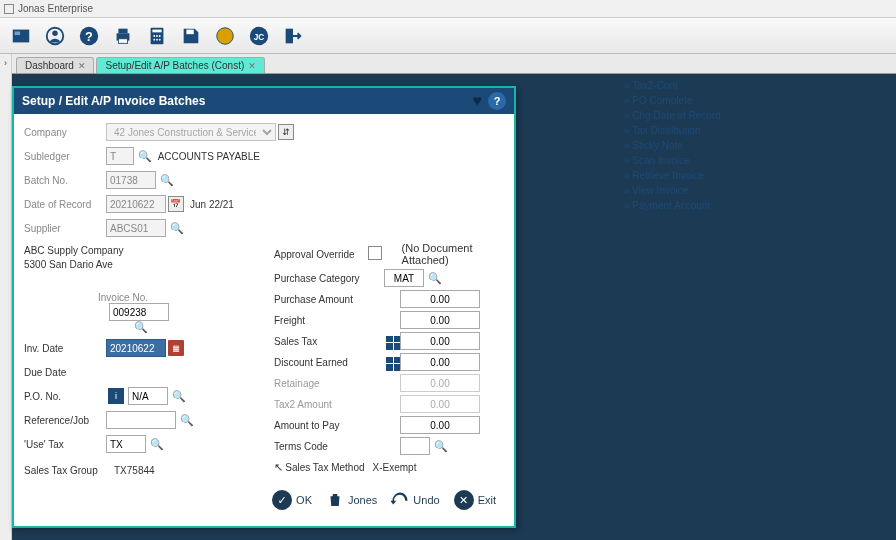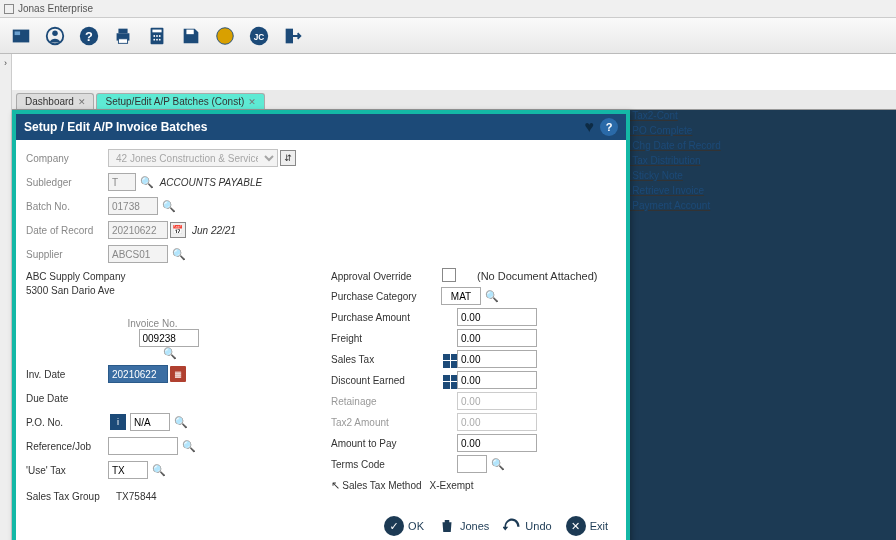--- a/index.html
+++ b/index.html
@@ -4,49 +4,49 @@
 <style>
   * { box-sizing: border-box; font-family: Arial, sans-serif; }
   body { margin: 0; background: #fff; font-size: 11px; color: #333; }
   .title-bar { height: 18px; background: #f0f0f0; border-bottom: 1px solid #ccc; display: flex; align-items: center; padding: 0 4px; font-size: 10px; color: #555; }
   .title-bar .icon { width: 10px; height: 10px; border: 1px solid #888; margin-right: 4px; }
   .toolbar { height: 36px; background: linear-gradient(#fafafa,#e8e8e8); border-bottom: 1px solid #bbb; display: flex; align-items: center; padding: 0 6px; gap: 4px; }
   .tool-btn { width: 30px; height: 30px; border: 1px solid transparent; border-radius: 3px; display: flex; align-items: center; justify-content: center; cursor: pointer; }
   .main-wrap { display: flex; height: calc(540px - 18px - 36px); }
   .left-gutter { width: 12px; background: #eee; border-right: 1px solid #ccc; display:flex; justify-content:center; padding-top:4px; }
   .left-gutter .expand { font-size:9px; color:#444; cursor:pointer; }
-  .content { flex: 1; background: #1c3a54; position: relative; margin-top: 36px; }
+  .content { flex: 1; background: #1c3a54; position: relative; }
   .tabs { height: 20px; background: #eaeaea; display: flex; align-items: flex-end; padding-left: 4px; border-bottom: 1px solid #999; }
   .tab { background: #5eead4; border: 1px solid #aaa; border-bottom: none; padding: 2px 8px; font-size: 10px; margin-right: 2px; border-radius: 3px 3px 0 0; cursor: pointer; display:flex; align-items:center; gap:4px;}
   .tab.inactive { background: #ddd; }
   .tab .close { font-size:9px; color:#777; }
-  .panel { position: absolute; top: 20px; left: 0; width: 618px; background: #fff; border: 4px solid #14b8a6; box-shadow: 2px 2px 6px rgba(0,0,0,0.3); }
+  .panel { position: absolute; top: 32px; left: 0; width: 504px; background: #fff; border: 2px solid #14b8a6; box-shadow: 2px 2px 6px rgba(0,0,0,0.3); }
   .panel-header { height: 26px; background: #1c4a78; color: #fff; display: flex; align-items: center; justify-content: space-between; padding: 0 8px; font-size: 12px; font-weight: bold; }
   .panel-header .right-icons { display: flex; gap: 6px; align-items: center; }
   .heart { color: #0d2b44; font-size: 16px; cursor:pointer; }
   .help-circle { width: 18px; height: 18px; border-radius: 50%; background: #2a6aa8; color: #fff; display:flex; align-items:center; justify-content:center; font-size:11px; font-weight:bold; cursor:pointer;}
   .panel-body { padding: 8px 10px 10px 10px; }
   .form-row { display: flex; align-items: center; margin-bottom: 4px; min-height: 20px; }
   .form-row .lbl { width: 82px; font-size: 10px; color: #888; }
   .form-row .lbl.dark { color: #333; }
   .form-row input, .form-row select { font-size: 10px; padding: 1px 3px; border: 1px solid #aaa; height: 18px; }
   .form-row input.disabled { background: #f3f3f3; color: #888; }
-  .form-row .after { font-size: 10px; margin-left: 6px; color: #333; font-style: italic; }
+  .form-row .after { font-size: 10px; margin-left: 6px; color: #333; }
   .mini-btn { width: 16px; height:16px; border:1px solid #888; background:#eee; display:inline-flex; align-items:center; justify-content:center; font-size:9px; margin-left:2px; cursor:pointer; }
   .search-icon { color:#1c4a78; font-weight:bold; cursor:pointer; margin-left:4px; font-size:11px; }
   .two-col { display:flex; gap:20px; }
   .col { flex:1; }
   .amt-row { display:flex; align-items:center; margin-bottom:3px; }
   .amt-row .albl { width:110px; font-size:10px; color:#333; }
   .amt-row .albl.dim { color:#999; }
-  .amt-row input { width:80px; text-align:left; font-size:10px; padding:1px 3px; border:1px solid #aaa; height:18px; }
+  .amt-row input { width:80px; text-align:center; font-size:10px; padding:1px 3px; border:1px solid #aaa; height:18px; }
   .amt-row input.dim { color:#aaa; border-color:#ccc; }
   .amt-row .icon-col { width:16px; text-align:center; }
   .checkbox { width:14px; height:14px; border:1px solid #888; display:inline-block; }
-  .actions-side { position:absolute; top:20px; left:604px; width: 200px; padding: 0 8px; text-decoration: underline; }
+  .actions-side { position:absolute; top:20px; left:604px; width: 200px; padding: 6px 8px; }
   .action-link { display:block; font-size:10px; color:#1c4a78; margin-bottom:4px; cursor:pointer; }
   .action-link::before { content:"» "; color:#1c4a78; }
   .action-link.back::before { content:"« "; }
   .bottom-actions { display:flex; align-items:center; justify-content:flex-end; gap:14px; padding:6px 8px; border-top:0; }
   .bottom-actions .btn { display:flex; align-items:center; gap:4px; font-size:11px; color:#1c3a54; cursor:pointer; }
   .bottom-actions .circ { width:20px; height:20px; border-radius:50%; background:#1c3a54; display:flex; align-items:center; justify-content:center; color:#fff; font-size:11px; }
   .bottom-actions svg { width:18px; height:18px; fill:#1c3a54; }
   .addr { font-size:10px; color:#333; line-height:1.4; margin-top:2px; margin-bottom:6px;}
   .hl-input { background:#3b6ea3 !important; color:#fff !important; border-color:#2a5a8a !important; }
   .cal-icon { width:16px; height:16px; background:#b04030; display:inline-flex; align-items:center; justify-content:center; color:#fff; font-size:8px; margin-left:2px; cursor:pointer; border-radius:1px;}
@@ -142,21 +142,23 @@
         <span class="close">✕</span>
       </div>
     </div>
 
     <div class="actions-side">
       <span class="action-link back"><span>Tax2-Cont</span></span>
       <span class="action-link"><span>PO Complete</span></span>
       <span class="action-link"><span>Chg Date of Record</span></span>
       <span class="action-link"><span>Tax Distribution</span></span>
       <span class="action-link"><span>Sticky Note</span></span>
+      <span class="action-link"><span>Scan Invoice</span></span>
       <span class="action-link"><span>Retrieve Invoice</span></span>
+      <span class="action-link"><span>View Invoice</span></span>
       <span class="action-link"><span>Payment Account</span></span>
     </div>
 
     <div class="panel">
       <div class="panel-header">
         <span>Setup / Edit A/P Invoice Batches</span>
         <span class="right-icons">
           <span class="heart">♥</span>
           <span class="help-circle">?</span>
         </span>

